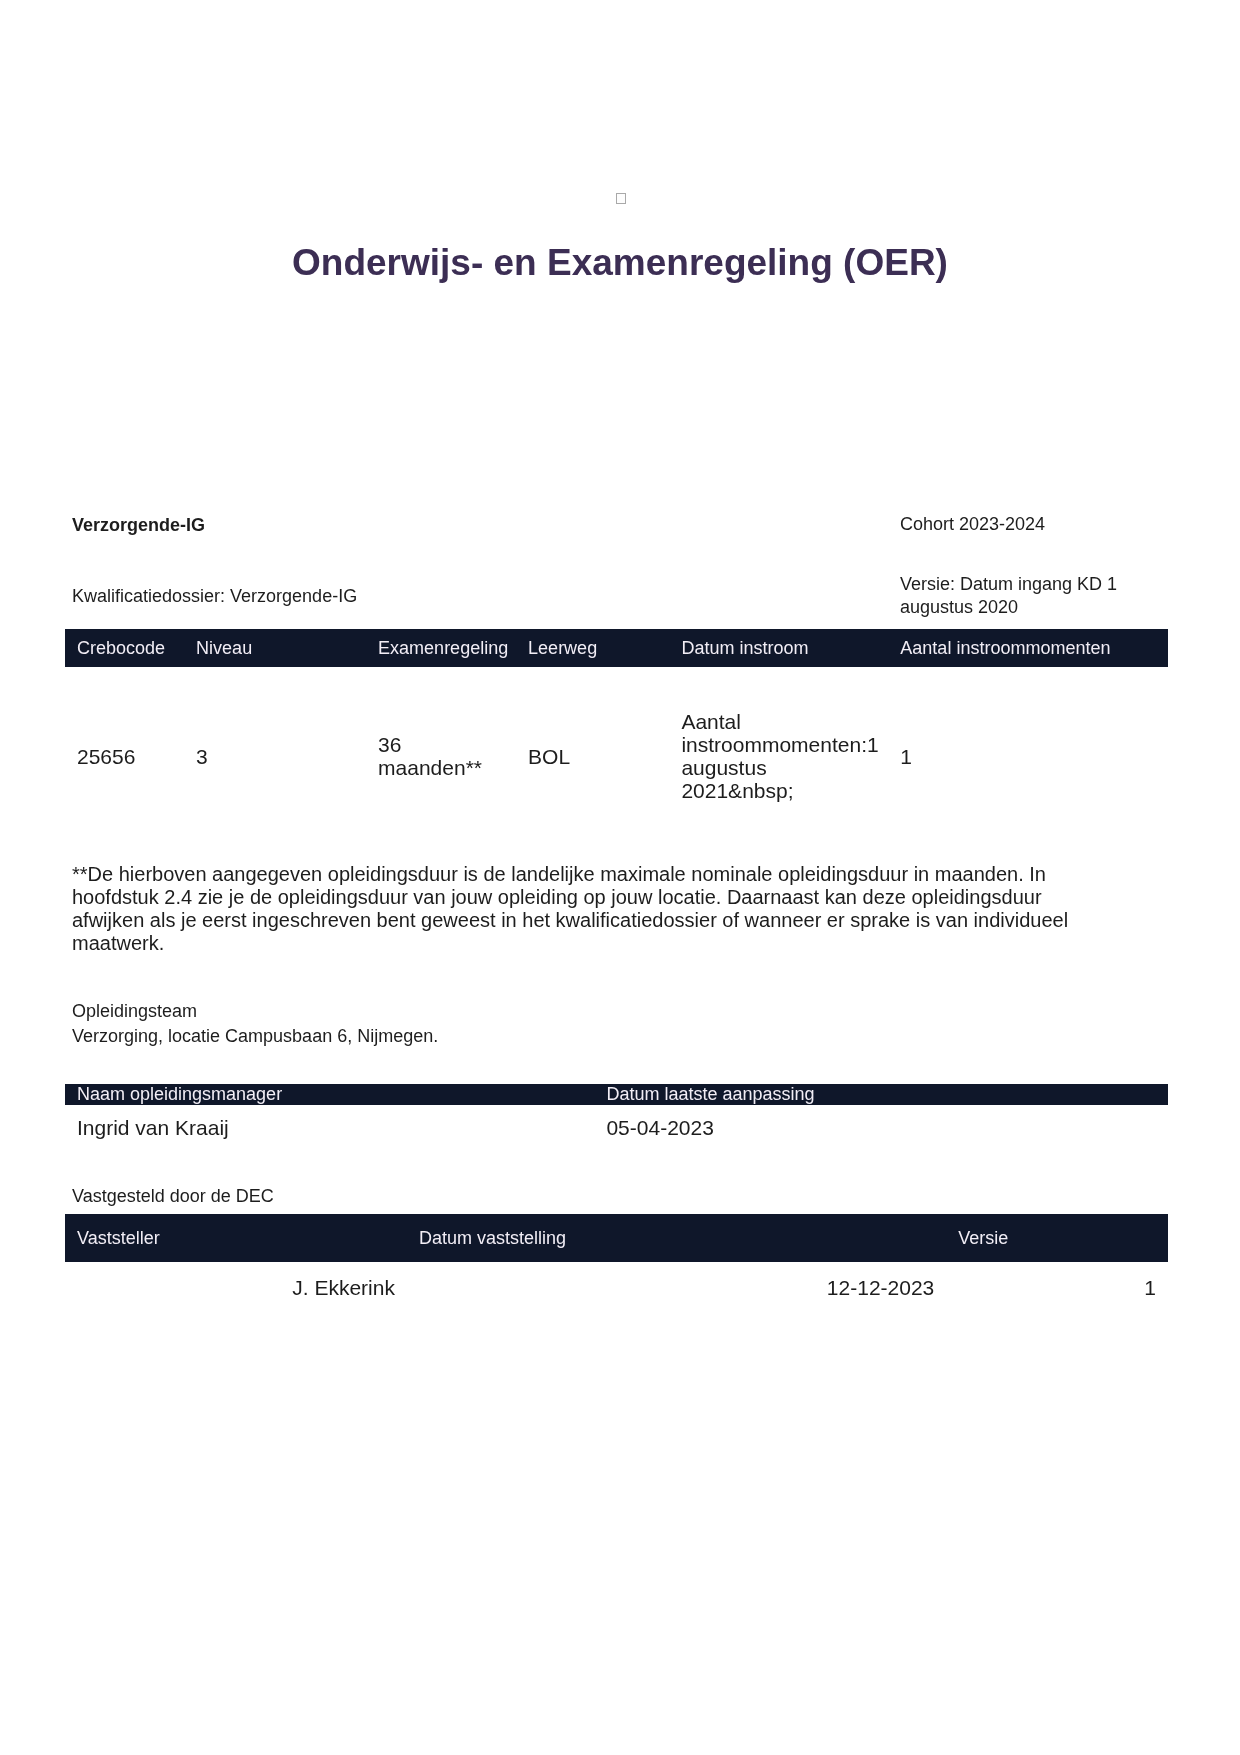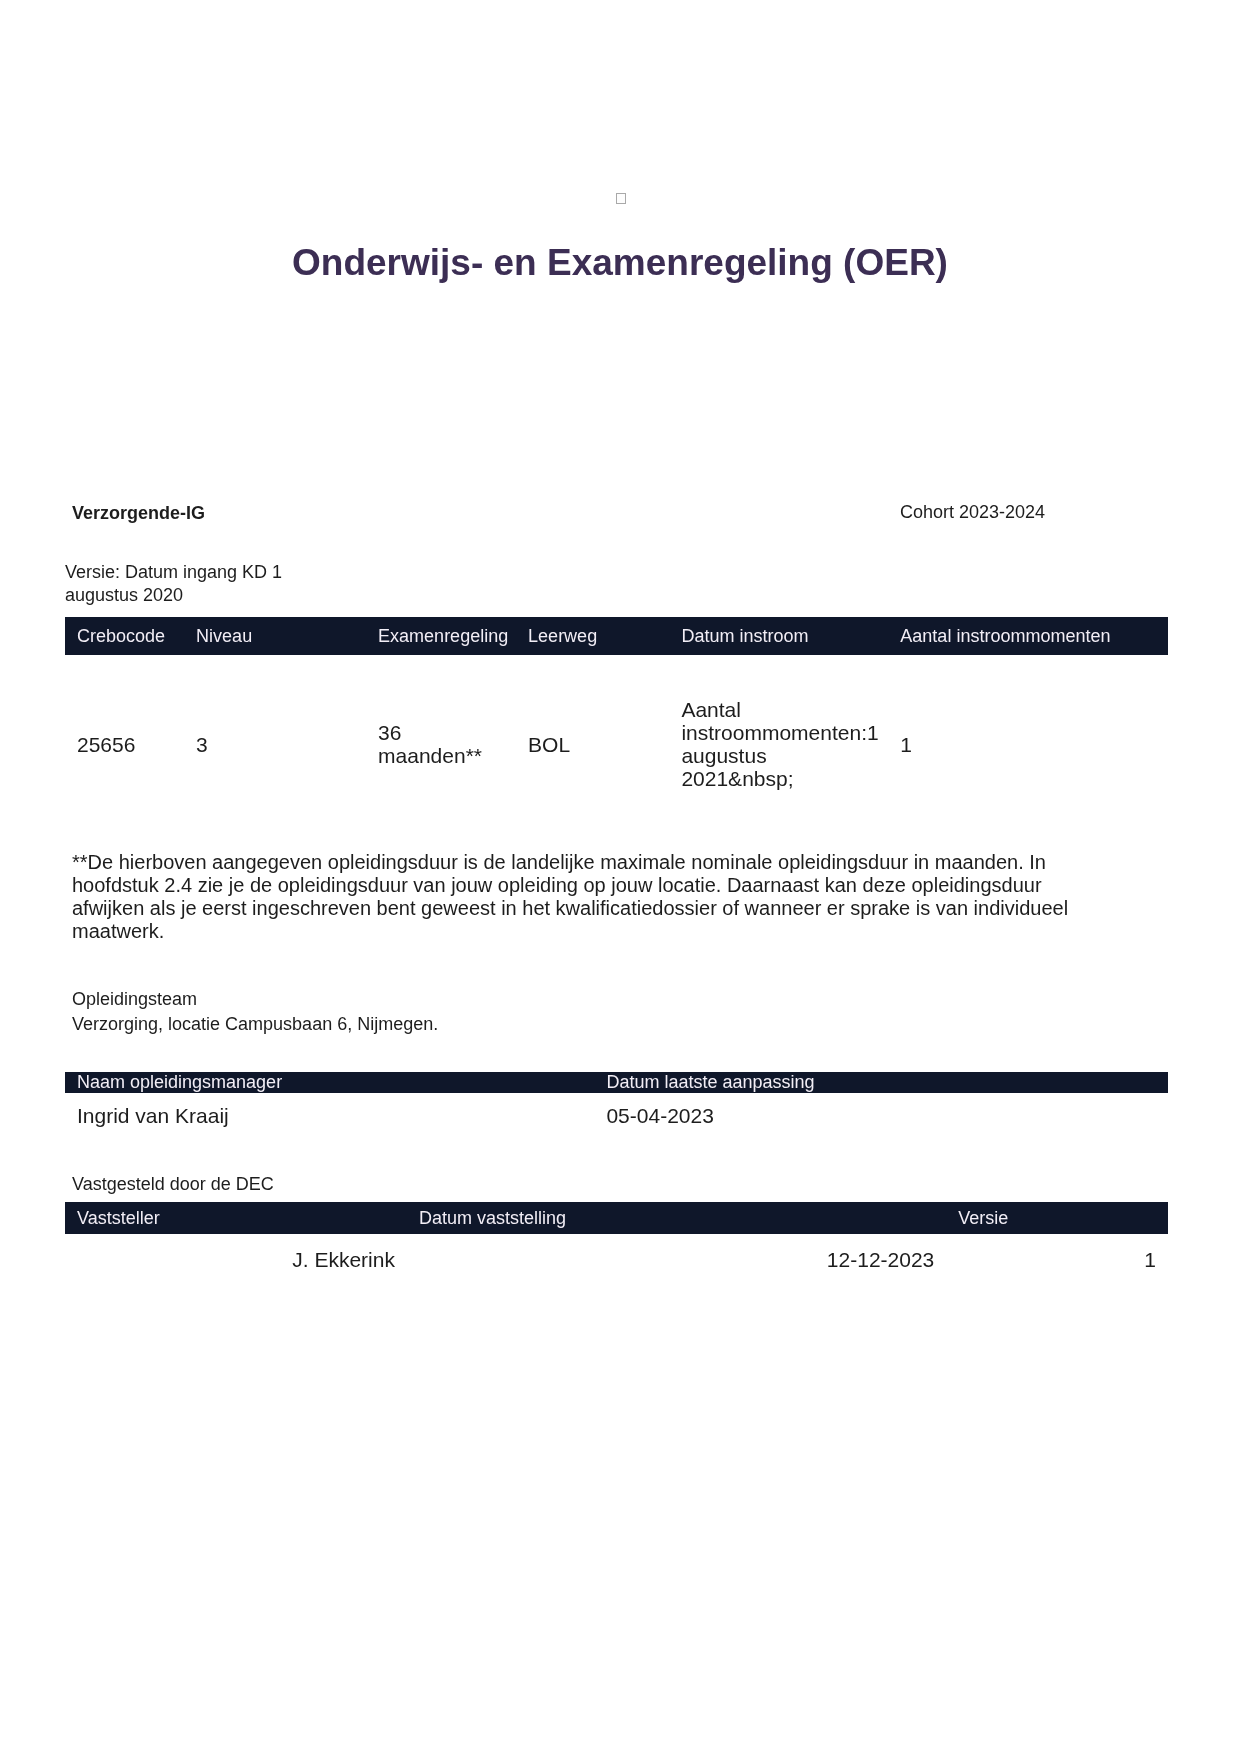--- a/index.html
+++ b/index.html
@@ -20,21 +20,21 @@
   }
   h1.doc-title {
     position:absolute; top:242px; left:0; right:0;
     margin:0;
     text-align:center;
     font-size:37px; font-weight:bold;
     color:#3c2e54;
     letter-spacing:0;
   }
   .content {
-    position:absolute; top:4px; left:65px;
+    position:absolute; top:16px; left:65px;
     width:1103px;
   }
   .meta-row { display:flex; align-items:center; }
   .meta-row .meta-left { flex:1; padding-left:7px; line-height:20px; }
   .meta-row .meta-right {
     width:268px; box-sizing:border-box; padding-right:20px;
     line-height:23px;
   }
   .r1 { margin-top:497px; }
   .r1 .meta-left { font-weight:bold; }
@@ -60,40 +60,41 @@
   }
   .team { margin:44px 0 0 7px; line-height:25px; }
 
   .t2 { margin-top:35px; }
   .t2 th { height:20px; }
   .t2 td { height:46px; }
 
   .dec-label { margin:35px 0 0 7px; line-height:20px; }
 
   .t3 { margin-top:8px; }
-  .t3 th { height:32px; }
+  .t3 th { height:48px; }
   .t3 td { height:52px;text-align:right; }
 </style>
 </head>
 <body>
 
 <div class="page">
 
   <div class="img-ph"></div>
 
   <h1 class="doc-title">Onderwijs- en Examenregeling (OER)</h1>
 
   <div class="content">
 
     <div class="meta-row r1">
       <div class="meta-left">Verzorgende-IG</div>
       <div class="meta-right">Cohort 2023-2024</div>
     </div>
 
     <div class="meta-row r2">
+      <div class="meta-left">Kwalificatiedossier: Verzorgende-IG</div>
       <div class="meta-right">Versie: Datum ingang KD 1 augustus 2020</div>
     </div>
 
     <table class="t1">
       <colgroup>
         <col style="width:10.8%">
           <col style="width:16.5%">
           <col style="width:13.6%">
         <col style="width:13.9%">
           <col style="width:19.85%">

